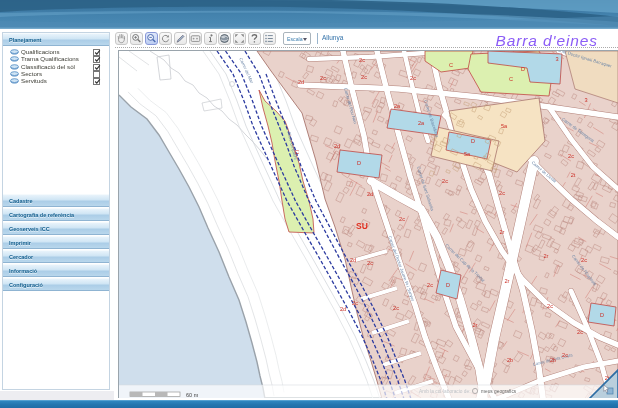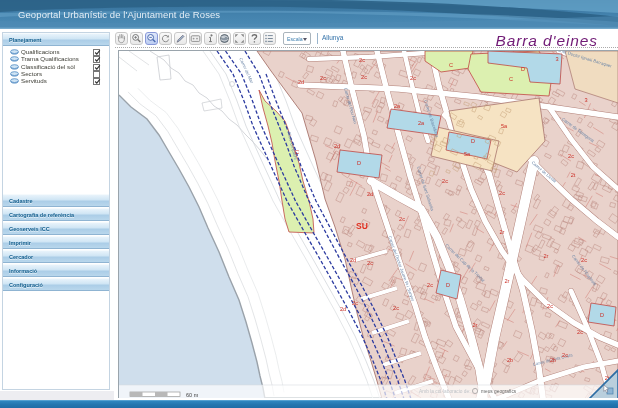--- a/index.html
+++ b/index.html
@@ -34,21 +34,21 @@
   background:linear-gradient(#fafafa,#e8e8e8); }
 .tbtn svg { display:block; margin:0 auto; margin-top:0px; }
 .tbtn.sel { background:linear-gradient(#dfe8fb,#bccdf2); border-color:#8898d8; }
 #escala { position:absolute; left:171px; top:3px; width:28px; height:13px; border:1px solid #aab4bc;
   border-radius:2px; background:#fff; font-size:5.2px; color:#4080b0; line-height:12px; padding-left:3px; }
 #escala:after { content:""; position:absolute; right:3px; top:5px; border-left:2.5px solid transparent;
   border-right:2.5px solid transparent; border-top:3.5px solid #556; }
 #tsep { position:absolute; left:205px; top:4px; width:1px; height:11px; background:#9ab4cc; }
 #allunya { position:absolute; left:210px; top:5px; font-size:6.5px; color:#3070a8; }
 #barra { position:absolute; right:20px; top:2.5px; font-size:15.5px; font-style:italic; letter-spacing:0.9px;
-  color:#701a75; }
+  color:#8b5cf6; }
 #dots { position:absolute; left:3px; top:18px; width:503px; border-top:1px dotted #aaa; }
 
 
 #map { position:absolute; left:118px; top:50px; width:500px; height:348px;
   border:1px solid #9aa4ac; border-right:none; background:#ffffff; }
 
 
 #botgray { position:absolute; left:0px; top:391px; width:114px; height:9px; background:#ededf1; }
 #botbar { position:absolute; left:0; top:400px; width:618px; height:8px;
   background:linear-gradient(#2e86c0 0%, #2376af 50%, #1e6ca6 100%); border-top:1px solid #53a0d0; }
@@ -63,21 +63,20 @@
           <stop offset="1" stop-color="#4d8cb5"></stop>
 </linearGradient>
 </defs>
 <rect width="618" height="29" fill="url(#bg1)"></rect>
 <path d="M240,0 L618,0 L618,13 C480,5 330,1 240,0 Z" fill="#64a2c8" opacity="0.8"></path>
 <path d="M0,0 L330,0 C450,2 545,9 618,17 L618,26 C510,16 400,9 290,7 C170,6 60,8 0,12 Z" fill="#2d6388" opacity="0.92"></path>
 <path d="M0,13 C150,10 300,10 430,13 C510,15 570,18 618,22 L618,26 C520,20 420,15 300,13 C180,12 60,14 0,17 Z" fill="#69a6cb" opacity="0.5"></path>
 <path d="M0,21 C220,26 440,23 618,16 L618,29 L0,29 Z" fill="#4e8bb4" opacity="0.6"></path>
 <rect y="27.6" width="618" height="1.4" fill="#74a9cb"></rect>
 </svg>
-<div class="txt">Geoportal Urbanístic de l'Ajuntament de Roses</div>
 </div>
 
 <div id="sidebar">
  <div id="phead" style="margin-top:0">Planejament</div>
  <div id="list">
       <div class="litem">
         <span class="lico">
           <svg width="9" height="7" viewBox="0 0 9 7">
             <ellipse cx="4.5" cy="2.6" rx="3.9" ry="1.9" fill="#cfe4f5" stroke="#4a86c0" stroke-width="0.8"></ellipse>
             <path d="M0.6 3.4 C1.5 5.8 7.5 5.8 8.4 3.4" fill="none" stroke="#4a86c0" stroke-width="0.8"></path>

